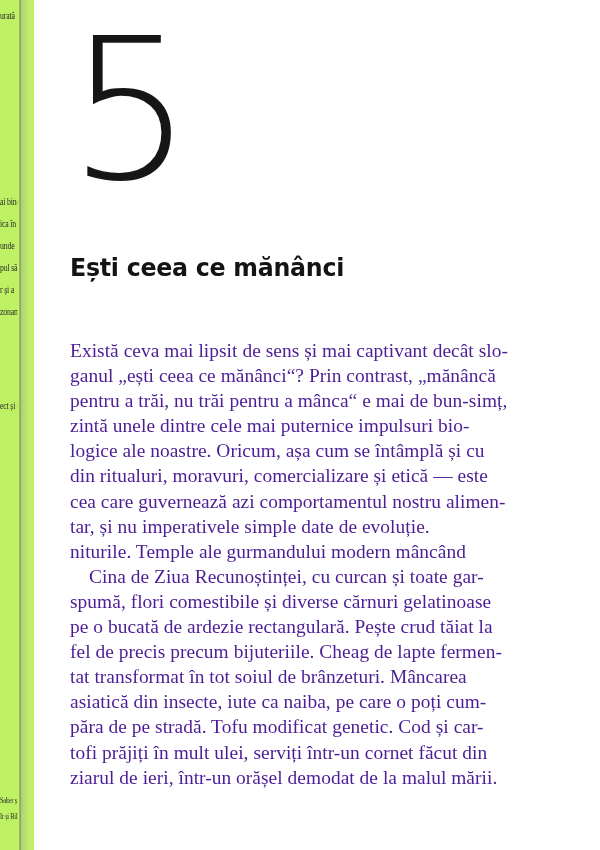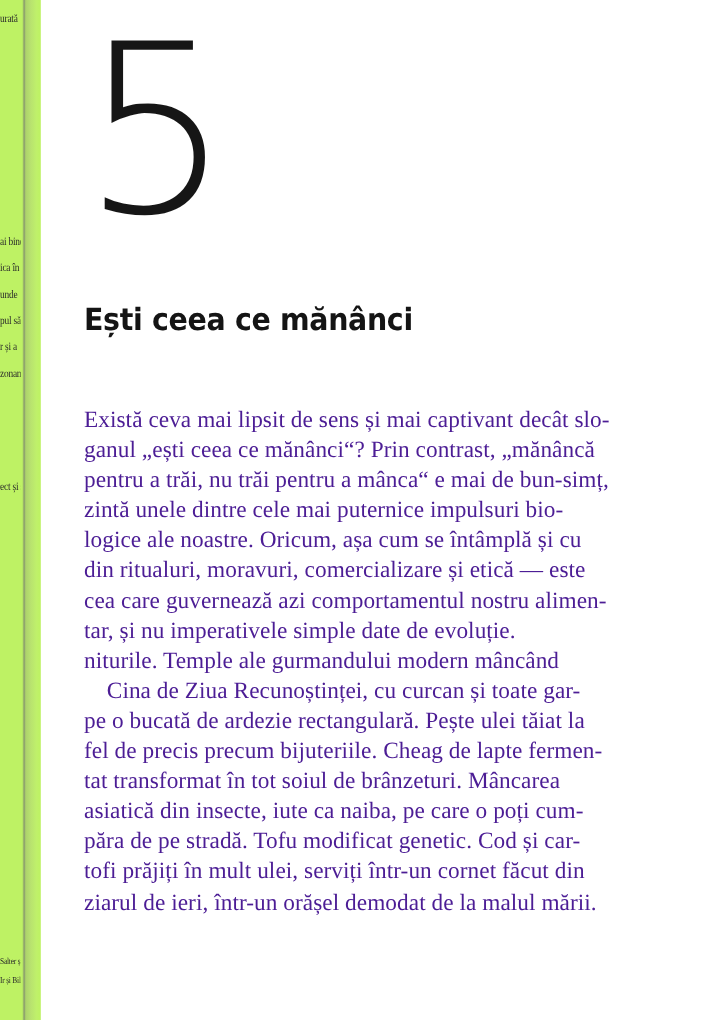--- a/index.html
+++ b/index.html
@@ -163,21 +163,22 @@
           <span class="line">pentru a trăi, nu trăi pentru a mânca“ e mai de bun-simț,</span>
           <span class="line">zintă unele dintre cele mai puternice impulsuri bio-</span>
           <span class="line">logice ale noastre. Oricum, așa cum se întâmplă și cu</span>
           <span class="line">din ritualuri, moravuri, comercializare și etică — este</span>
           <span class="line">cea care guvernează azi comportamentul nostru alimen-</span>
           <span class="line">tar, și nu imperativele simple date de evoluție.</span>
         </p>
         <p class="para">
           <span class="line">niturile. Temple ale gurmandului modern mâncând</span>
           <span class="line indent">Cina de Ziua Recunoștinței, cu curcan și toate gar-</span>
-          <span class="line">pe o bucată de ardezie rectangulară. Pește ulei tăiat la</span>
+          <span class="line">spumă, flori comestibile și diverse cărnuri gelatinoase</span>
+          <span class="line">pe o bucată de ardezie rectangulară. Pește crud tăiat la</span>
           <span class="line">fel de precis precum bijuteriile. Cheag de lapte fermen-</span>
           <span class="line">tat transformat în tot soiul de brânzeturi. Mâncarea</span>
           <span class="line">asiatică din insecte, iute ca naiba, pe care o poți cum-</span>
           <span class="line">păra de pe stradă. Tofu modificat genetic. Cod și car-</span>
           <span class="line">tofi prăjiți în mult ulei, serviți într-un cornet făcut din</span>
           <span class="line">ziarul de ieri, într-un orășel demodat de la malul mării.</span>
         </p>
       </div>
 
   </div>

